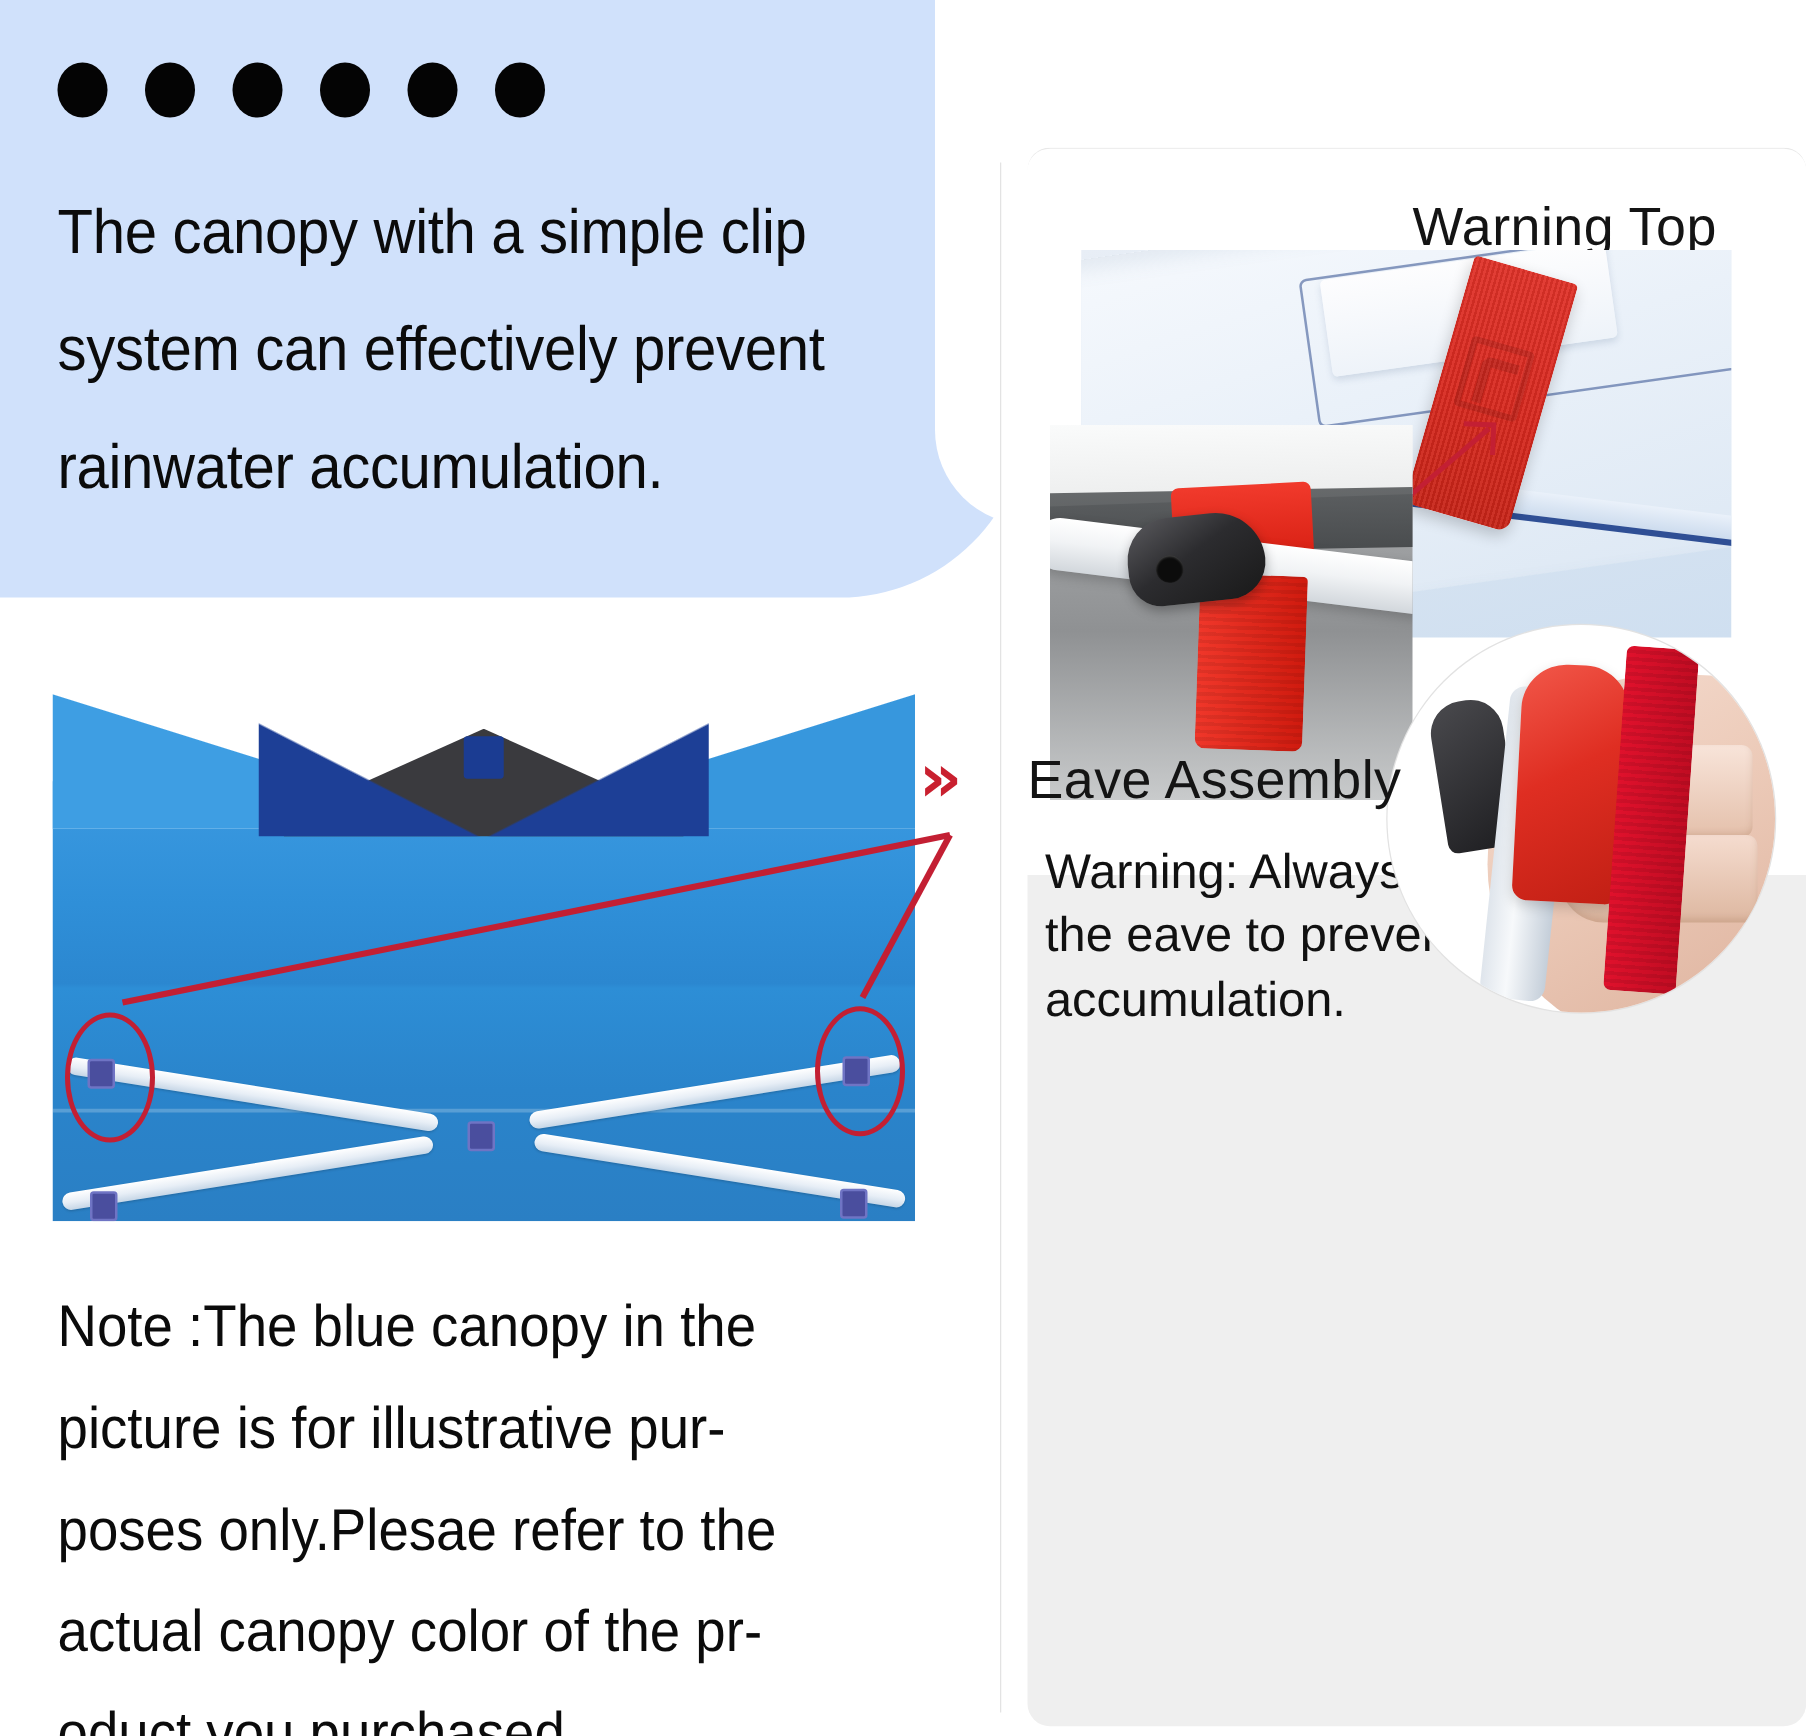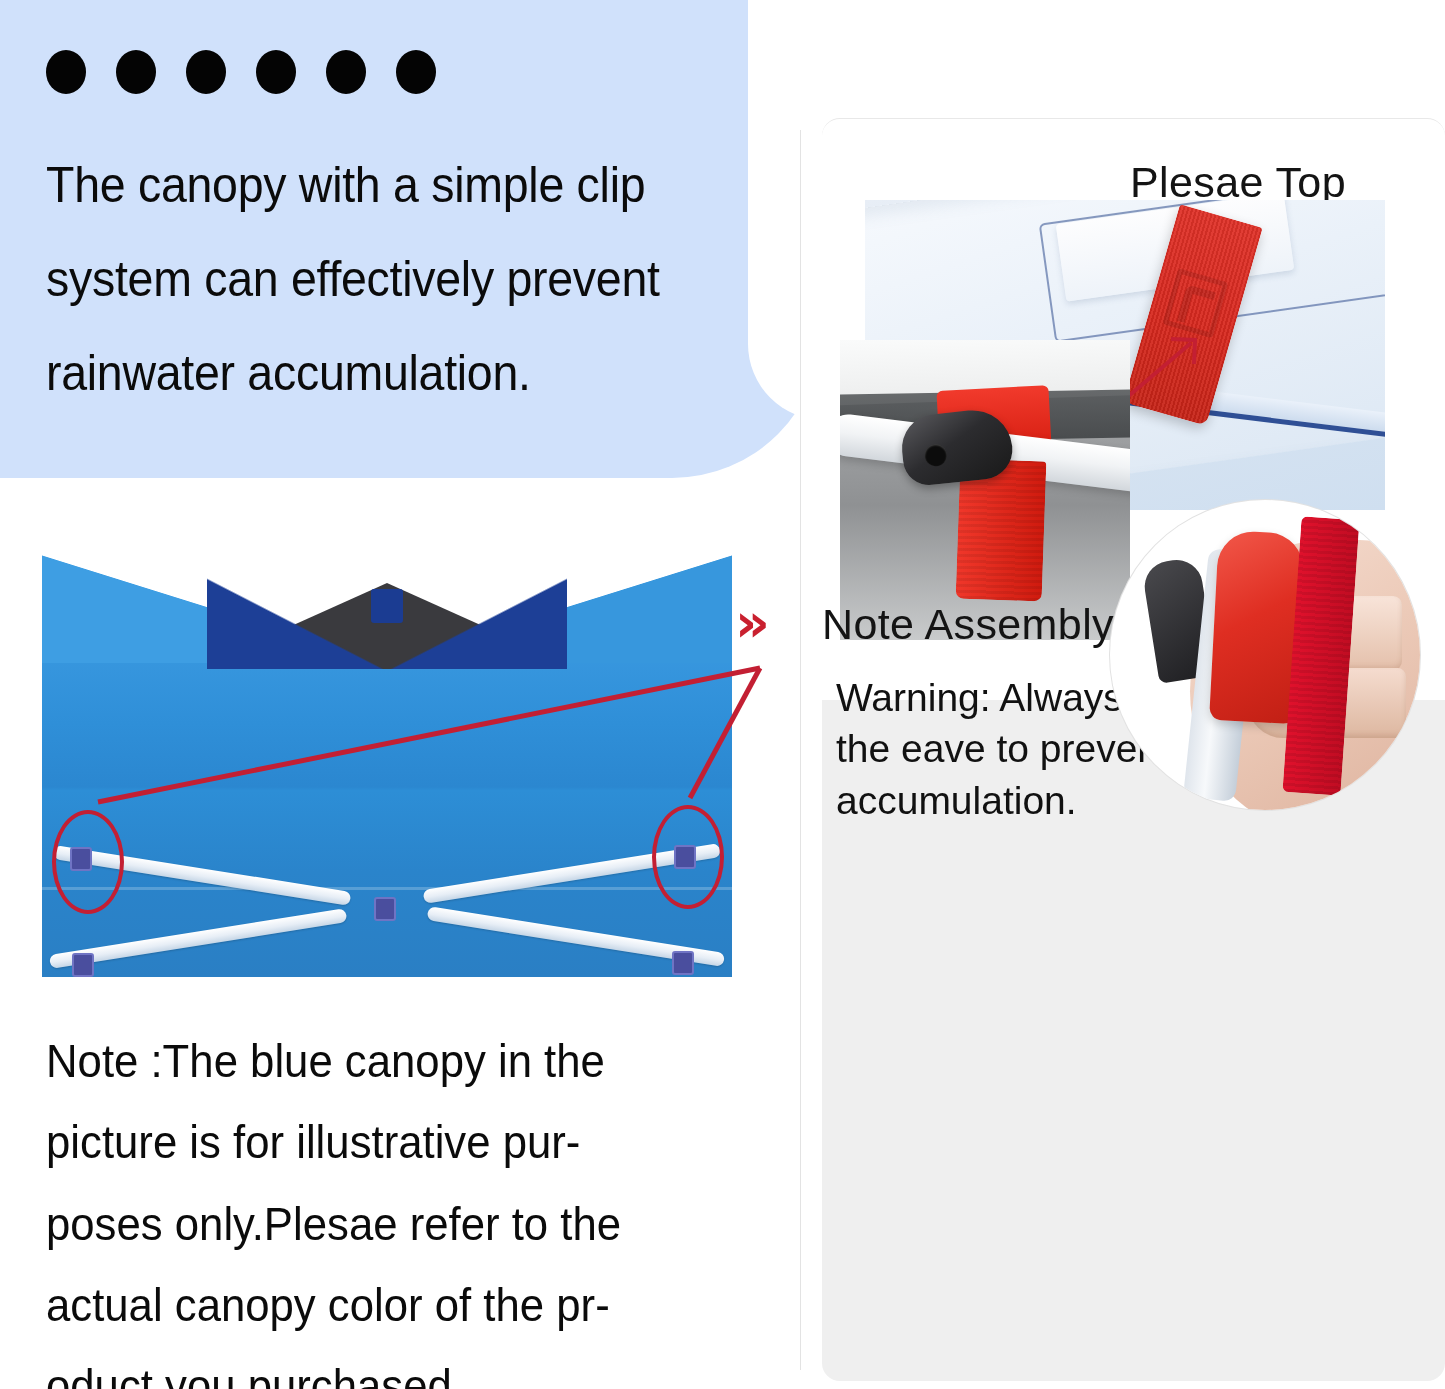--- a/index.html
+++ b/index.html
@@ -572,21 +572,21 @@
 
   <div class="note">Note :The blue canopy in the picture is for illustrative pur-poses only.Plesae refer to the actual canopy color of the pr-oduct you purchased.</div>
 
   <div class="right-col">
 
     <div class="col-divider"></div>
 
     <div class="white-card"></div>
     <div class="grey-card"></div>
 
-    <div class="label-canopy-top">Plesae Top</div>
+    <div class="label-canopy-top">Warning Top</div>
 
     <div class="photo-top">
       <div class="pt-fabric"></div>
       <div class="pt-seam"></div>
       <div class="pt-velcro"></div>
       <div class="pt-hem"></div>
       <div class="pt-pole2"></div>
       <div class="pt-black"></div>
       <div class="pt-pole"></div>
       <div class="pt-knob"></div>
@@ -595,21 +595,21 @@
         <div class="pt-strap-emboss"></div>
       </div>
     </div>
 
     <svg class="arrow-svg-top" viewBox="0 0 520 310" preserveAspectRatio="none">
       <line x1="200" y1="250" x2="326" y2="143" stroke="#c31f33" stroke-width="4"></line>
       <polyline points="306,139 330,140 329,164" fill="none" stroke="#c31f33" stroke-width="4"></polyline>
       <polyline points="222,248 198,249 199,226" fill="none" stroke="#c31f33" stroke-width="4"></polyline>
     </svg>
 
-    <div class="label-eave">Note Assembly</div>
+    <div class="label-eave">Eave Assembly</div>
 
     <div class="circle-inset">
       <div class="ci-hand"></div>
       <div class="ci-finger-l"></div>
       <div class="ci-finger-2"></div>
       <div class="ci-blackcap"></div>
       <div class="ci-pole"></div>
       <div class="ci-redclip"></div>
       <div class="ci-webbing"></div>
     </div>

